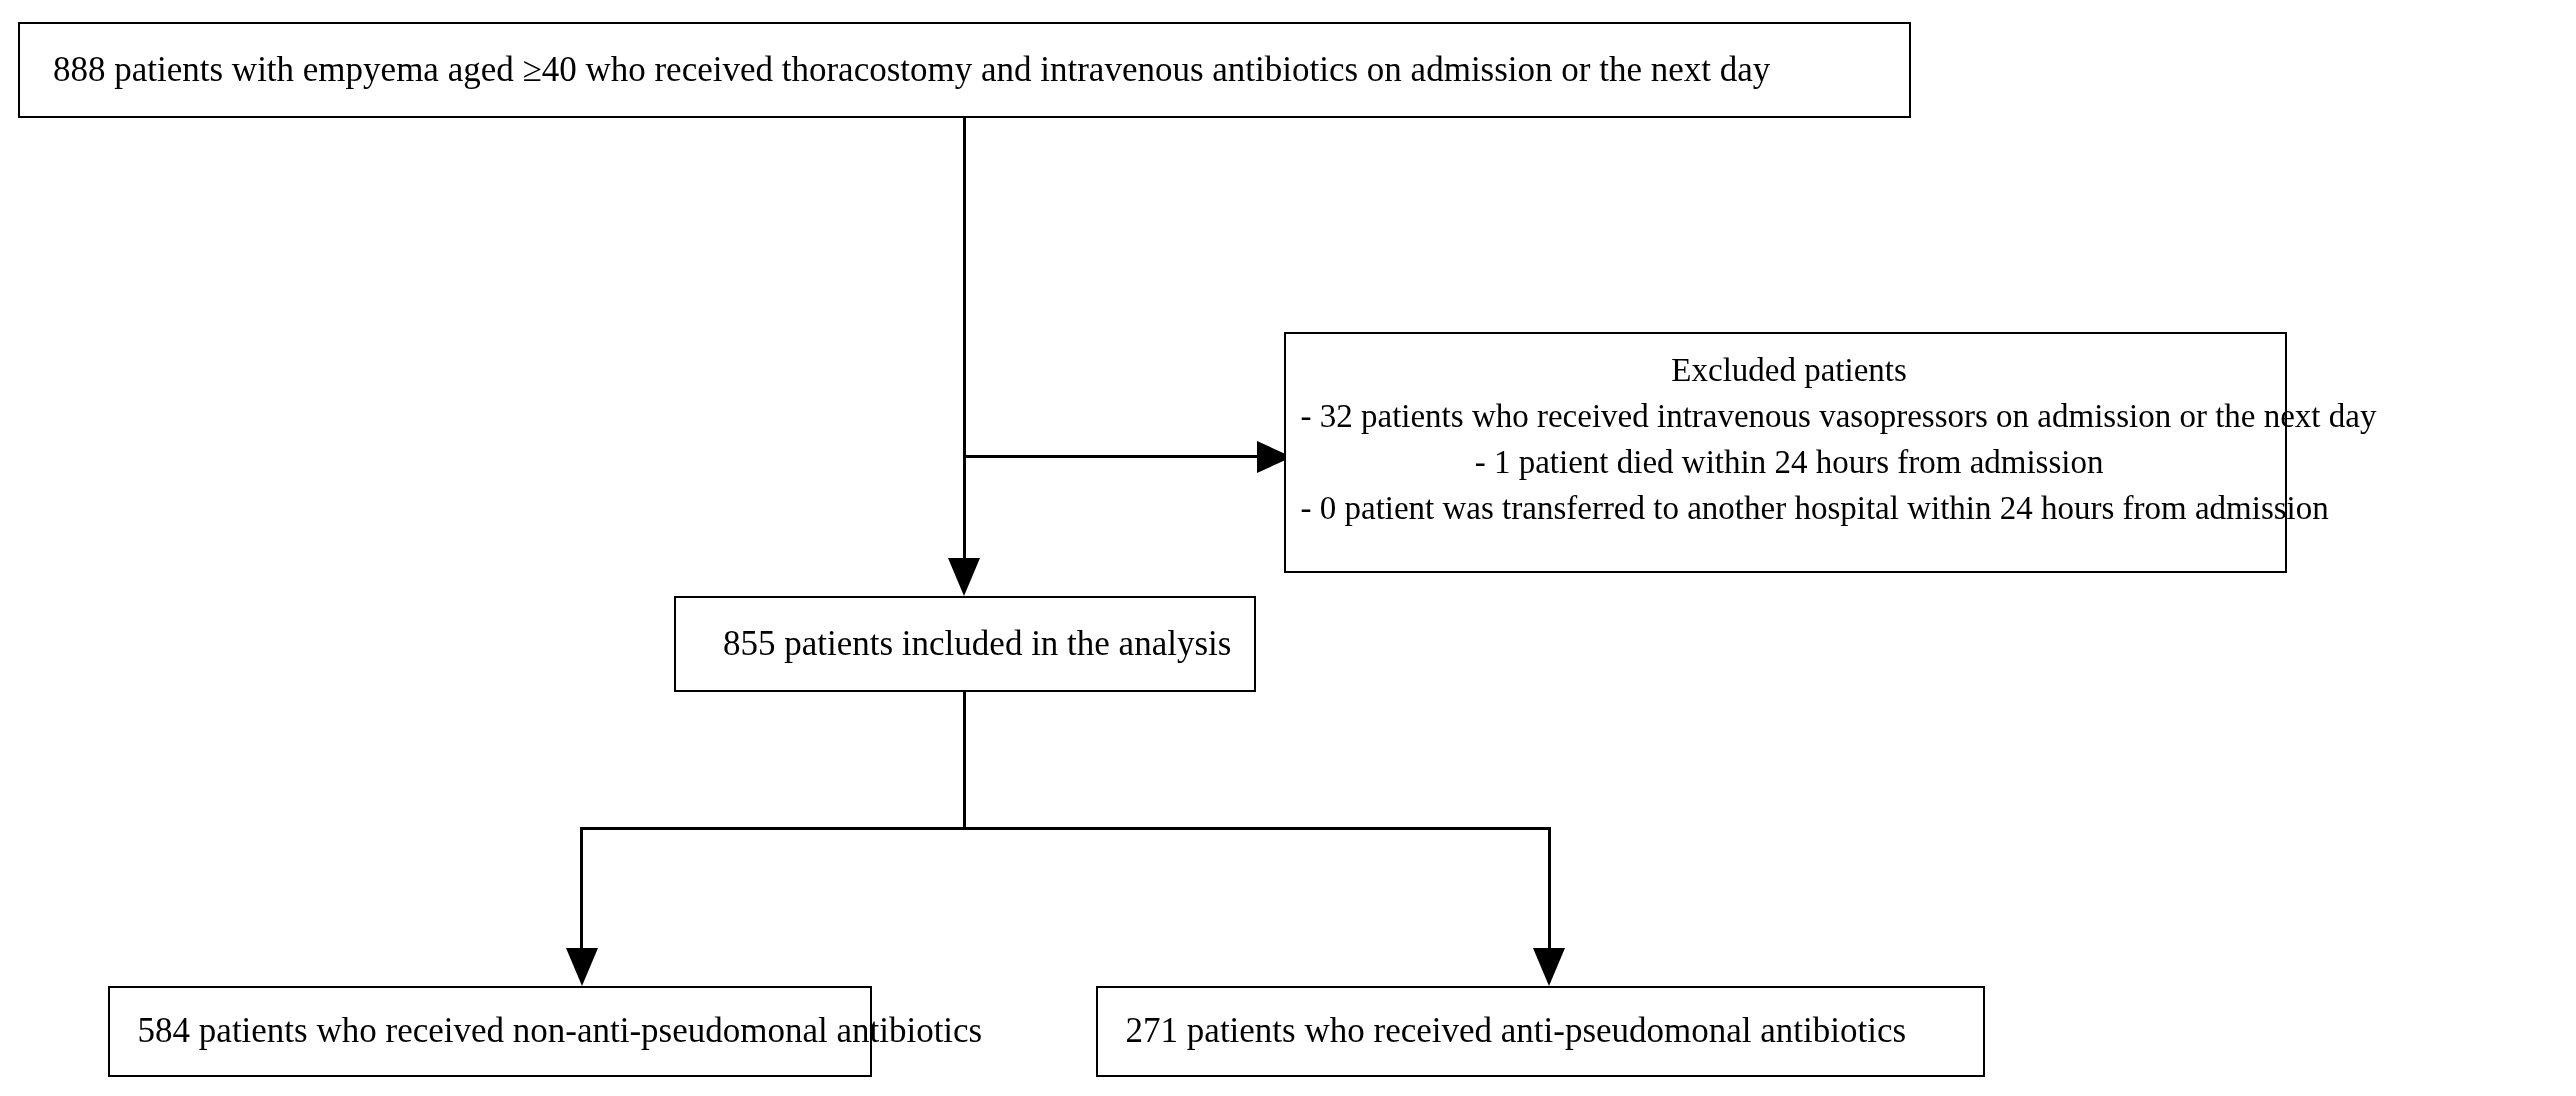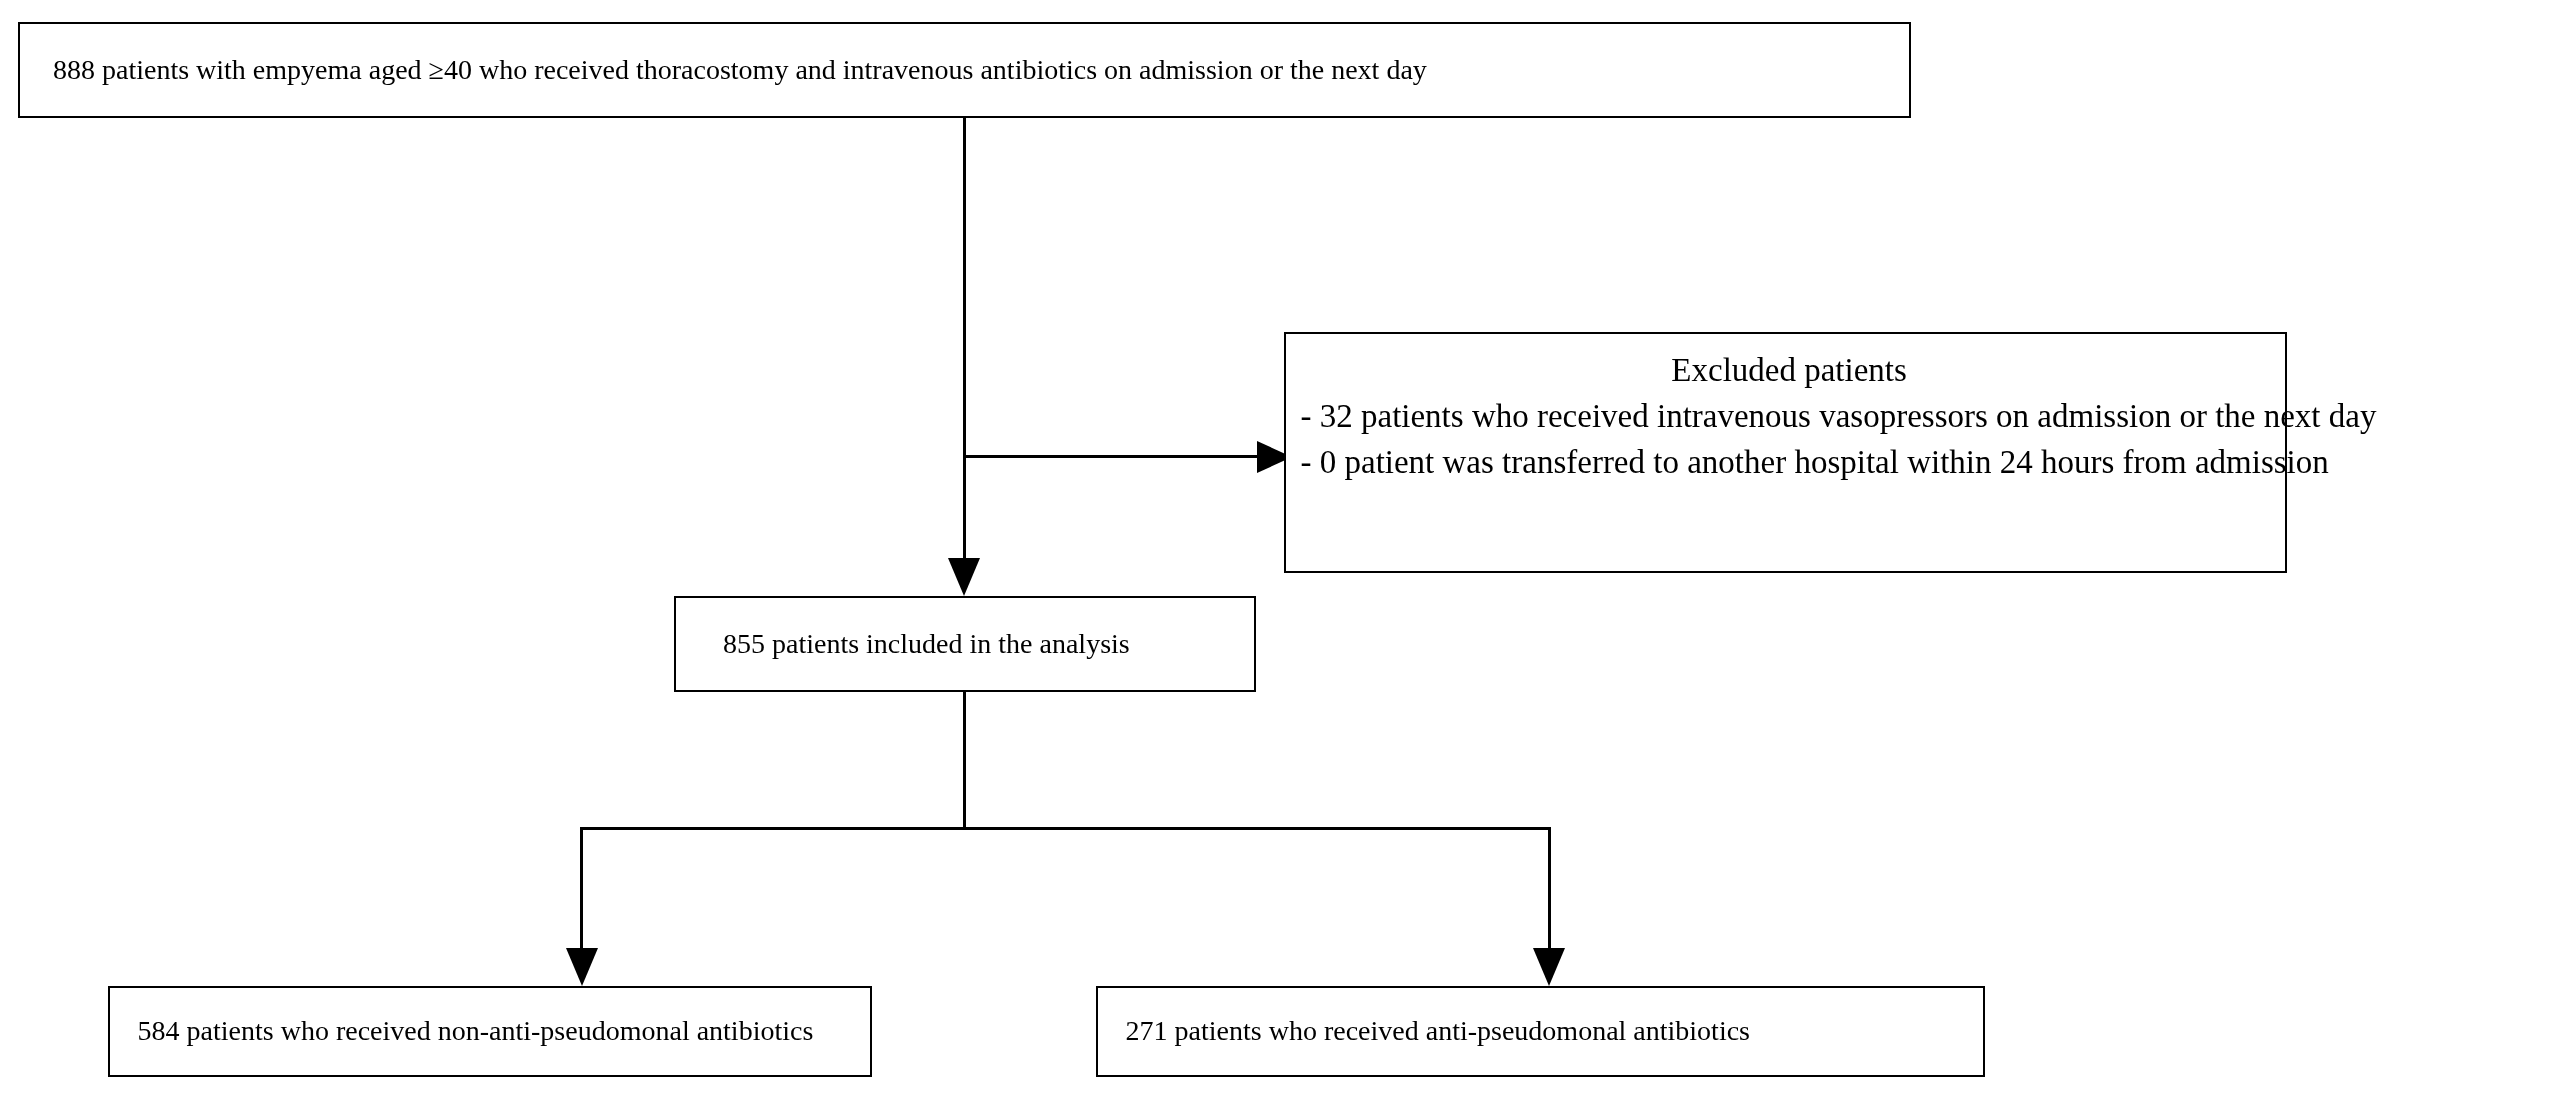--- a/index.html
+++ b/index.html
@@ -14,21 +14,21 @@
     background: #ffffff;
     font-family: "Liberation Serif", "DejaVu Serif", serif;
     color: #000000;
     overflow: hidden;
   }
   .box {
     position: absolute;
     box-sizing: border-box;
     border: 2.9px solid #000000;
     background: #ffffff;
-    font-size: 28px;
+    font-size: 35px;
     line-height: 1.15;
     white-space: nowrap;
   }
   .box--center-v {
     display: flex;
     align-items: center;
   }
   .box--enrollment   { left: 18px;   top: 22px;   width: 1893px; height: 96px; padding-left: 33px; }
   .box--excluded     { left: 1284px; top: 332px;  width: 1003px; height: 241px; padding: 13px 7.3px 0 14.5px; font-size: 33px; }
   .box--included     { left: 674px;  top: 596px;  width: 582px;  height: 96px; padding-left: 47px; }
@@ -89,20 +89,21 @@
 
   <div class="line line--v1"></div>
   <div class="arrow arrow--down arrow--into-included"></div>
 
   <div class="line line--h-branch"></div>
   <div class="arrow arrow--right arrow--into-excluded"></div>
 
   <div class="box box--excluded">
     <span class="excluded-title">Excluded patients</span>
     <span class="excluded-item">- 32 patients who received intravenous vasopressors on admission or the next day</span>
+    <span class="excluded-item">- 1 patient died within 24 hours from admission</span>
     <span class="excluded-item">- 0 patient was transferred to another hospital within 24 hours from admission</span>
   </div>
 
   <div class="box box--included box--center-v">
     <span>855 patients included in the analysis</span>
   </div>
 
   <div class="line line--v2"></div>
   <div class="line line--h-split"></div>
   <div class="line line--v-left"></div>

